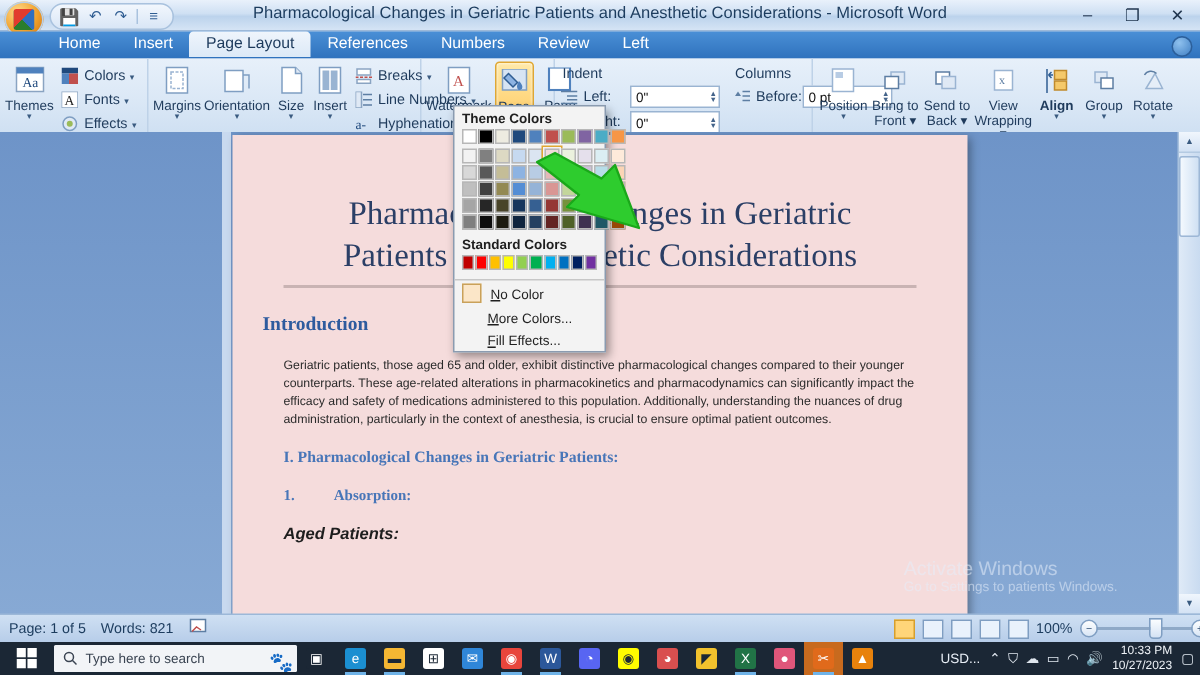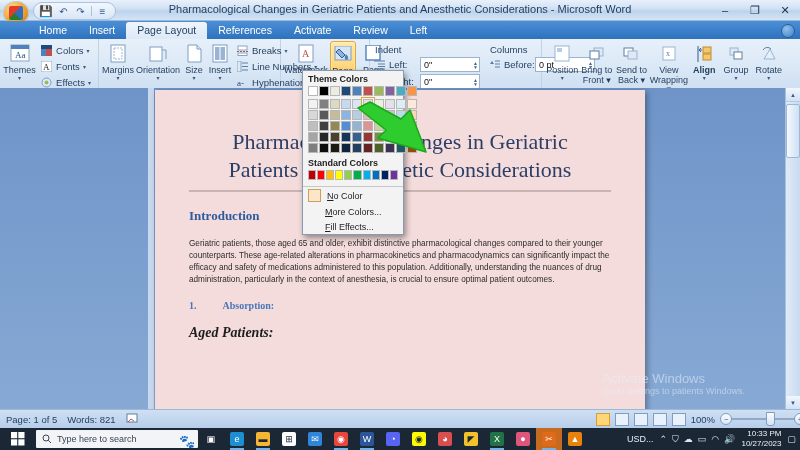--- a/index.html
+++ b/index.html
@@ -38,21 +38,21 @@
   .qat-save{color:#2a6fb5;font-size:11px;}
   .qat-sep{width:1px;height:10px;background:#a9c2de;}
   .win-title{position:absolute;left:0;right:0;top:3px;text-align:center;font-size:11px;color:#1c3c5e;
     white-space:nowrap;overflow:hidden;}
   .win-ctrl{position:absolute;top:0;height:20px;display:flex;align-items:center;right:0;}
   .win-ctrl span{width:30px;height:20px;display:flex;align-items:center;justify-content:center;
     font-size:11px;color:#21364f;}
 
   
   .tabbar{height:18px;background:linear-gradient(180deg,#4a8fd6 0%,#2f72bd 100%);
-    display:flex;align-items:center;padding-left:28px;position:relative;}
+    display:flex;align-items:flex-start;padding-left:28px;position:relative;}
   .tab{font-size:10.5px;color:#ffffff;padding:2px 11px 3px;border-radius:3px 3px 0 0;white-space:nowrap;}
   .tab.active{background:linear-gradient(180deg,#eff5fc,#dce9f7);color:#1d3a5c;}
   .help-orb{position:absolute;right:5px;top:3px;width:12px;height:12px;border-radius:50%;
     background:radial-gradient(circle at 35% 30%,#8fc1ee,#3f7fc4);border:1px solid #2c5f9a;}
 
   
   .ribbon{height:50px;background:linear-gradient(180deg,#e7f0fa 0%,#dbe8f6 55%,#cfe0f2 100%);
     border-bottom:1px solid #a9c2de;display:flex;position:relative;}
   .rgroup{position:relative;height:50px;display:flex;flex-direction:column;
     border-right:1px solid #bed2e8;padding:2px 3px 0;}
@@ -89,28 +89,28 @@
   
   .docarea{position:absolute;left:0;top:88px;right:0;bottom:18px;
     background:linear-gradient(180deg,#6e94c8,#87a9d4);overflow:hidden;}
   .page{position:absolute;left:155px;top:2px;width:490px;height:330px;background:#f5dcdc;
     box-shadow:2px 2px 6px rgba(0,0,0,.35);}
   .ruler-l{position:absolute;left:148px;top:0;width:6px;bottom:0;background:#c8d9ef;}
 
   .doc-title{margin:38px 34px 0;text-align:center;font-family:"Liberation Serif",serif;
     font-size:22px;color:#2b3f66;line-height:28px;}
   .title-rule{margin:6px 34px 0;height:2px;background:#c9b3b3;}
-  .doc-h2{margin:16px 0 0 34px;font-family:"Liberation Serif",serif;font-size:13px;
+  .doc-h2{margin:16px 0 0 20px;font-family:"Liberation Serif",serif;font-size:13px;
     font-weight:bold;color:#2e5b9e;}
   .doc-p{margin:14px 34px 0;font-size:8.2px;color:#2b2b2b;line-height:12px;text-align:left;}
   .doc-h3{margin:14px 0 0 34px;font-family:"Liberation Serif",serif;font-size:10.5px;
     font-weight:bold;color:#4876b8;}
   .doc-li{margin:14px 0 0 34px;font-family:"Liberation Serif",serif;font-size:10px;
     font-weight:bold;color:#4876b8;display:flex;gap:26px;}
-  .doc-h4{margin:14px 0 0 34px;font-size:14px;font-weight:bold;font-style:italic;color:#1d1d1d;font-family:Liberation Serif, serif;}
+  .doc-h4{margin:14px 0 0 34px;font-size:11px;font-weight:bold;font-style:italic;color:#1d1d1d;}
 
   
   .activate{position:absolute;right:55px;bottom:14px;text-align:left;color:#e6eefa;opacity:.55;}
   .activate .a1{font-size:13px;}
   .activate .a2{font-size:9px;}
 
   
   .vscroll{position:absolute;right:0;top:88px;bottom:18px;width:14px;
     background:linear-gradient(90deg,#dfeaf7,#c9dbf0);border-left:1px solid #a9c2de;
     display:flex;flex-direction:column;align-items:center;}
@@ -198,21 +198,21 @@
         <span>❐</span>
         <span class="close">✕</span>
       </div>
     </div>
 
     <div class="tabbar">
       <div class="tab">Home</div>
       <div class="tab">Insert</div>
       <div class="tab active">Page Layout</div>
       <div class="tab">References</div>
-      <div class="tab">Activate</div>
+      <div class="tab">Numbers</div>
       <div class="tab">Review</div>
       <div class="tab">Left</div>
       <div class="help-orb"></div>
     </div>
 
     <div class="ribbon">
 
       <div class="rgroup" style="width:92px">
         <div class="rgroup-body">
           <div class="bigbtn">
@@ -534,20 +534,21 @@
     <div class="docarea">
       <div class="ruler-l"></div>
       <div class="page">
         <div class="doc-title">
           <div>Pharmacological Changes in Geriatric</div>
           <div>Patients and Anesthetic Considerations</div>
         </div>
         <div class="title-rule"></div>
         <div class="doc-h2">Introduction</div>
         <div class="doc-p">Geriatric patients, those aged 65 and older, exhibit distinctive pharmacological changes compared to their younger counterparts. These age-related alterations in pharmacokinetics and pharmacodynamics can significantly impact the efficacy and safety of medications administered to this population. Additionally, understanding the nuances of drug administration, particularly in the context of anesthesia, is crucial to ensure optimal patient outcomes.</div>
+        <div class="doc-h3">I. Pharmacological Changes in Geriatric Patients:</div>
         <div class="doc-li">
           <span>1.</span>
           <span>Absorption:</span>
         </div>
         <div class="doc-h4">Aged Patients:</div>
       </div>
 
       <div class="activate">
         <div class="a1">Activate Windows</div>
         <div class="a2">Go to Settings to patients Windows.</div>

